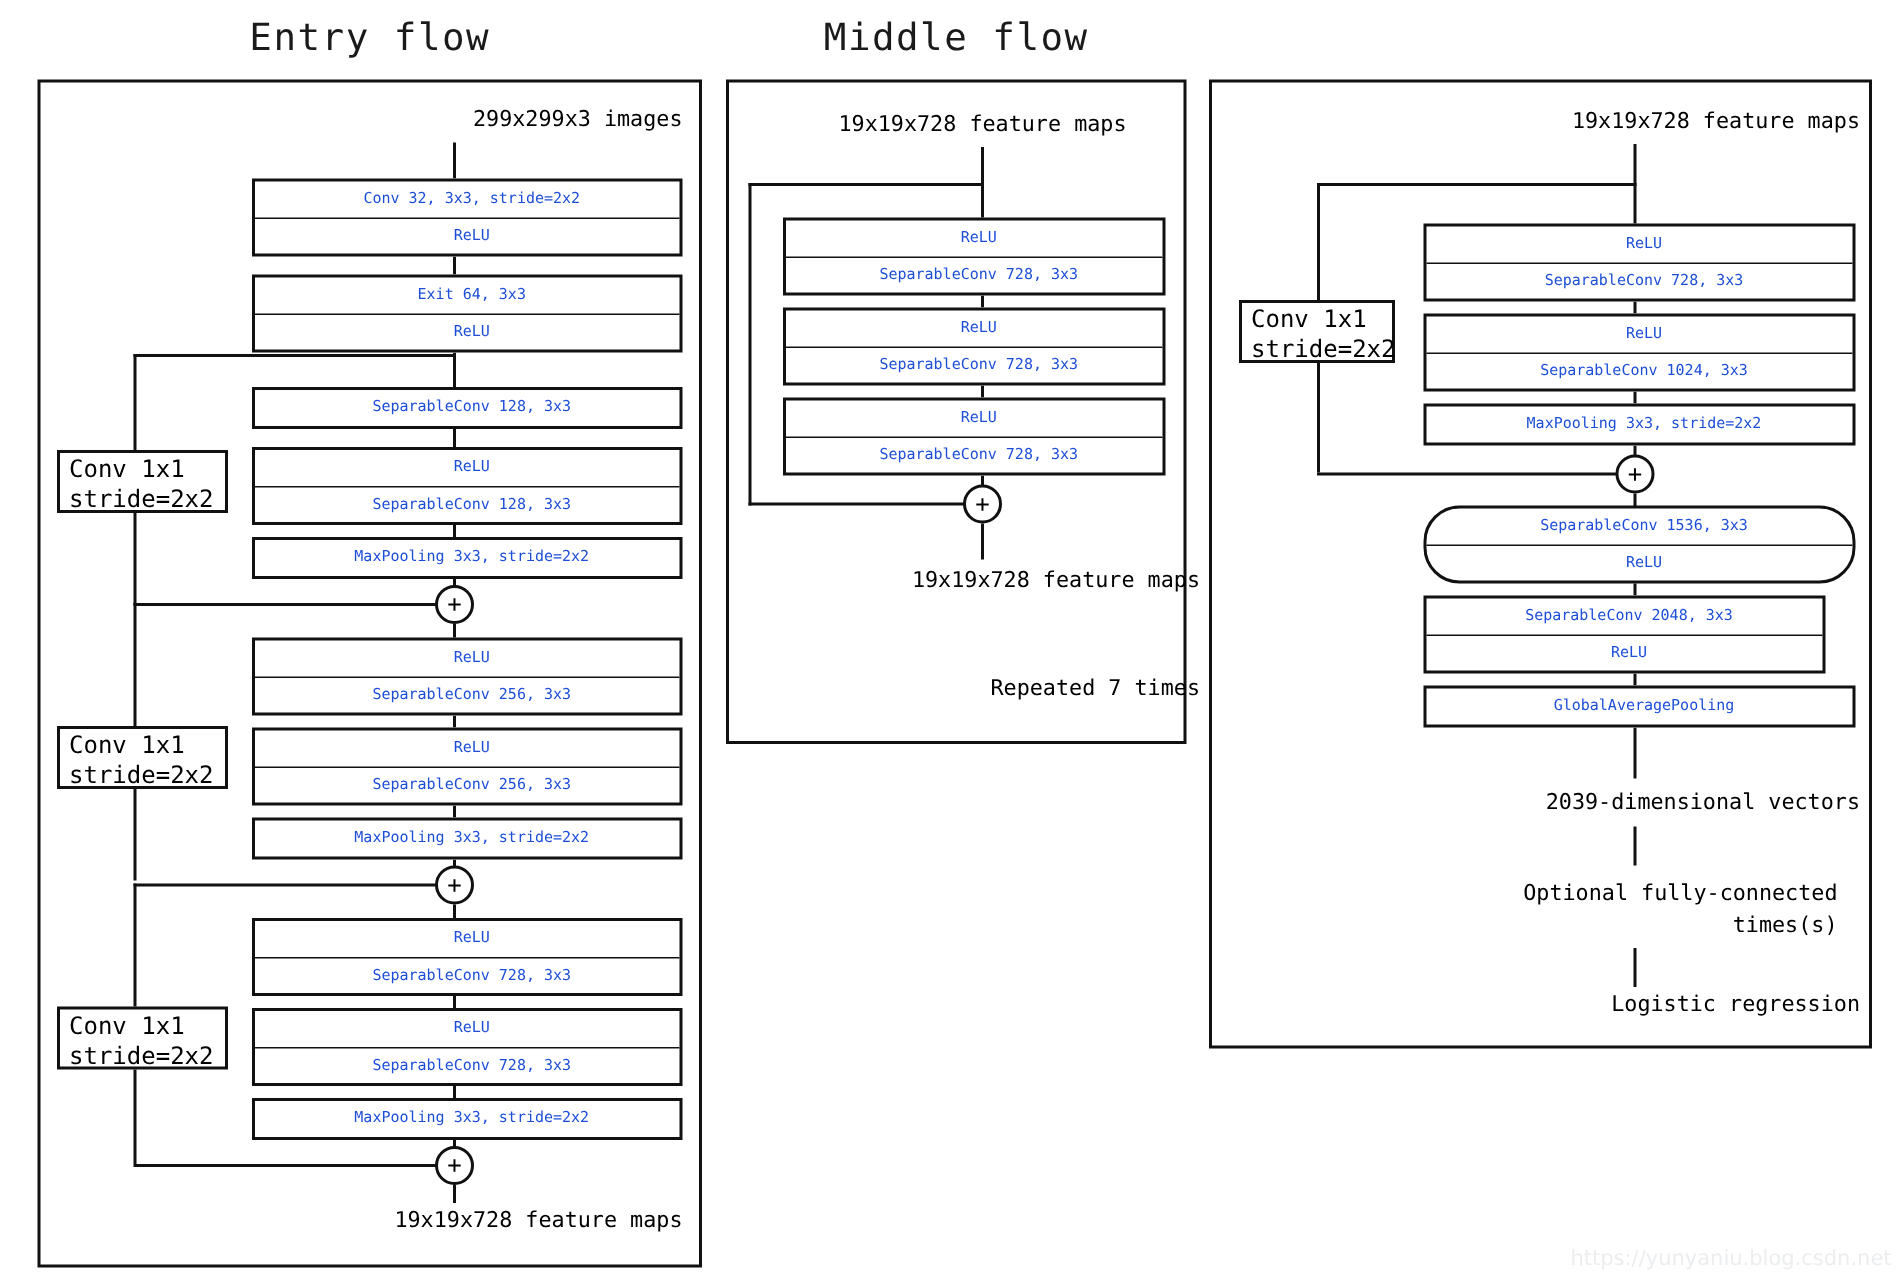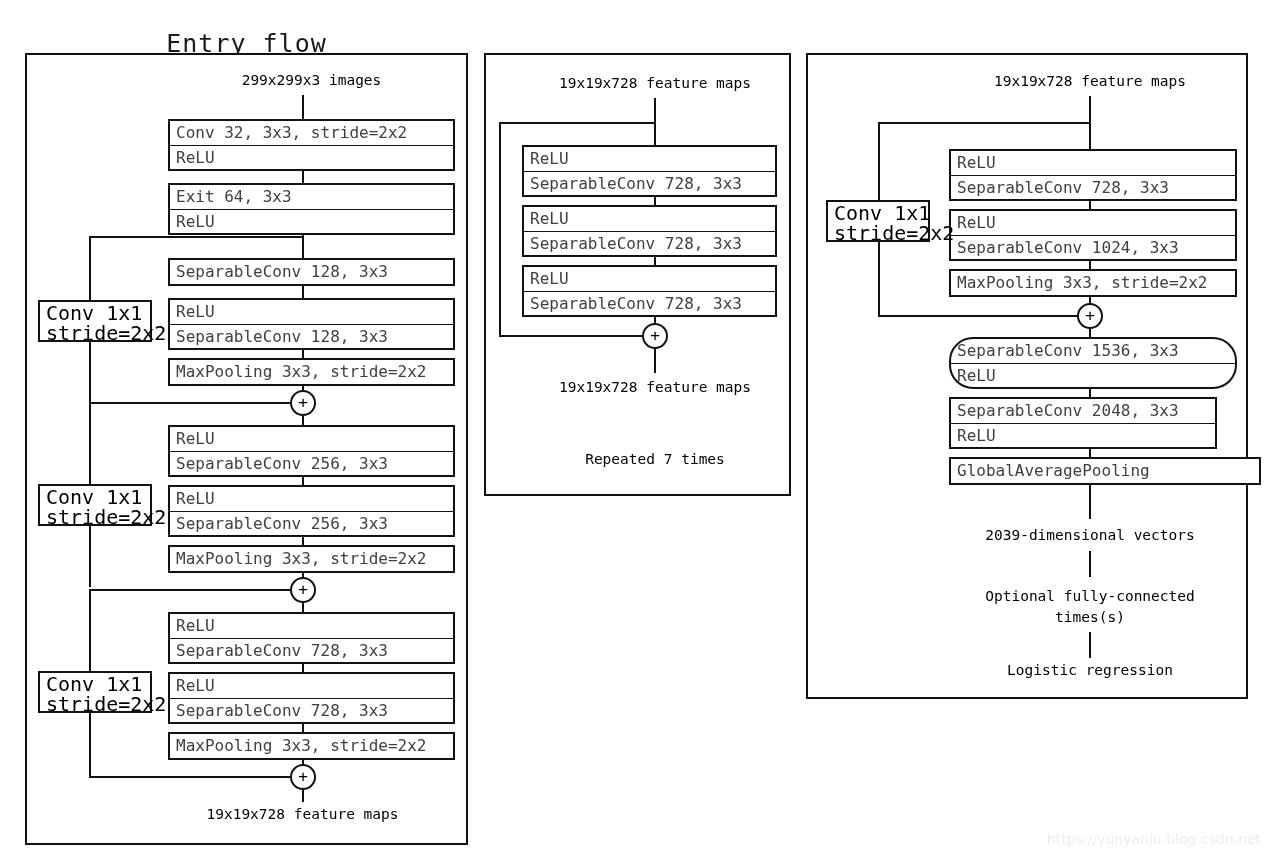--- a/index.html
+++ b/index.html
@@ -23,36 +23,37 @@
     box-sizing:border-box;
   }
 
   
   .lbox{
     position:absolute;border:2px solid #111111;background:#ffffff;
     box-sizing:border-box;z-index:3;
   }
   .lrow{
     box-sizing:border-box;width:100%;
-    font-size:16px;line-height:24px;height:24px;
-    padding-left:6px;white-space:nowrap;color:#404040;
+    font-size:10px;line-height:24px;height:24px;
+    padding-left:6px;white-space:nowrap;color:#1d4ed8;
     overflow:hidden;
+    text-align:center;
   }
   .lrow + .lrow{border-top:1px solid #111111;}
 
   
   .sidebox{
     position:absolute;border:2px solid #111111;background:#ffffff;
     box-sizing:border-box;z-index:4;padding-left:6px;
-    font-size:20px;line-height:20px;white-space:nowrap;
+    font-size:16px;line-height:20px;white-space:nowrap;
   }
 
   
   .cap{
-    position:absolute;text-align:center;white-space:nowrap;
+    position:absolute;text-align:right;white-space:nowrap;
     font-size:14.5px;line-height:19px;color:#000;z-index:3;
   }
   .cap.two{white-space:normal;}
 
   
   .v{position:absolute;width:2px;background:#111111;z-index:1;}
   .h{position:absolute;height:2px;background:#111111;z-index:1;}
 
   
   .plus{
@@ -67,21 +68,22 @@
     color:#ebedef;white-space:nowrap;
     font-family:"DejaVu Sans","Liberation Sans",sans-serif;
     z-index:9;
   }
 </style>
 </head>
 <body>
 
 <div id="stage">
 
-  <div class="flow-title" style="left:25px;top:12px;width:443px;margin-top:19px;">Entry flow</div>
+  <div class="flow-title" style="left:25px;top:12px;width:443px;">Entry flow</div>
+  <div class="flow-title" style="left:484px;top:12px;width:307px;">Middle flow</div>
 
   <div class="flow-box" style="left:25px;top:53px;width:443px;height:792px;"></div>
 
   <div class="cap" style="left:168px;top:71px;width:287px;">299x299x3 images</div>
   <div class="v" style="left:302px;top:95px;height:24px;"></div>
 
   <div class="lbox" style="left:168px;top:119px;width:287px;height:52px;">
     <div class="lrow">Conv 32, 3x3, stride=2x2</div>
     <div class="lrow">ReLU</div>
   </div>
@@ -248,21 +250,21 @@
     <div class="lrow">ReLU</div>
   </div>
   <div class="v" style="left:1089px;top:389px;height:8px;"></div>
 
   <div class="lbox" style="left:949px;top:397px;width:268px;height:52px;">
     <div class="lrow">SeparableConv 2048, 3x3</div>
     <div class="lrow">ReLU</div>
   </div>
   <div class="v" style="left:1089px;top:449px;height:8px;"></div>
 
-  <div class="lbox" style="left:949px;top:457px;width:312px;height:28px;">
+  <div class="lbox" style="left:949px;top:457px;width:288px;height:28px;">
     <div class="lrow">GlobalAveragePooling</div>
   </div>
   <div class="v" style="left:1089px;top:485px;height:34px;"></div>
 
   <div class="cap" style="left:940px;top:526px;width:300px;">2039-dimensional vectors</div>
   <div class="v" style="left:1089px;top:551px;height:26px;"></div>
 
   <div class="cap two" style="left:955px;top:586px;width:270px;line-height:21px;">Optional fully-connected times(s)</div>
   <div class="v" style="left:1089px;top:632px;height:26px;"></div>
 

